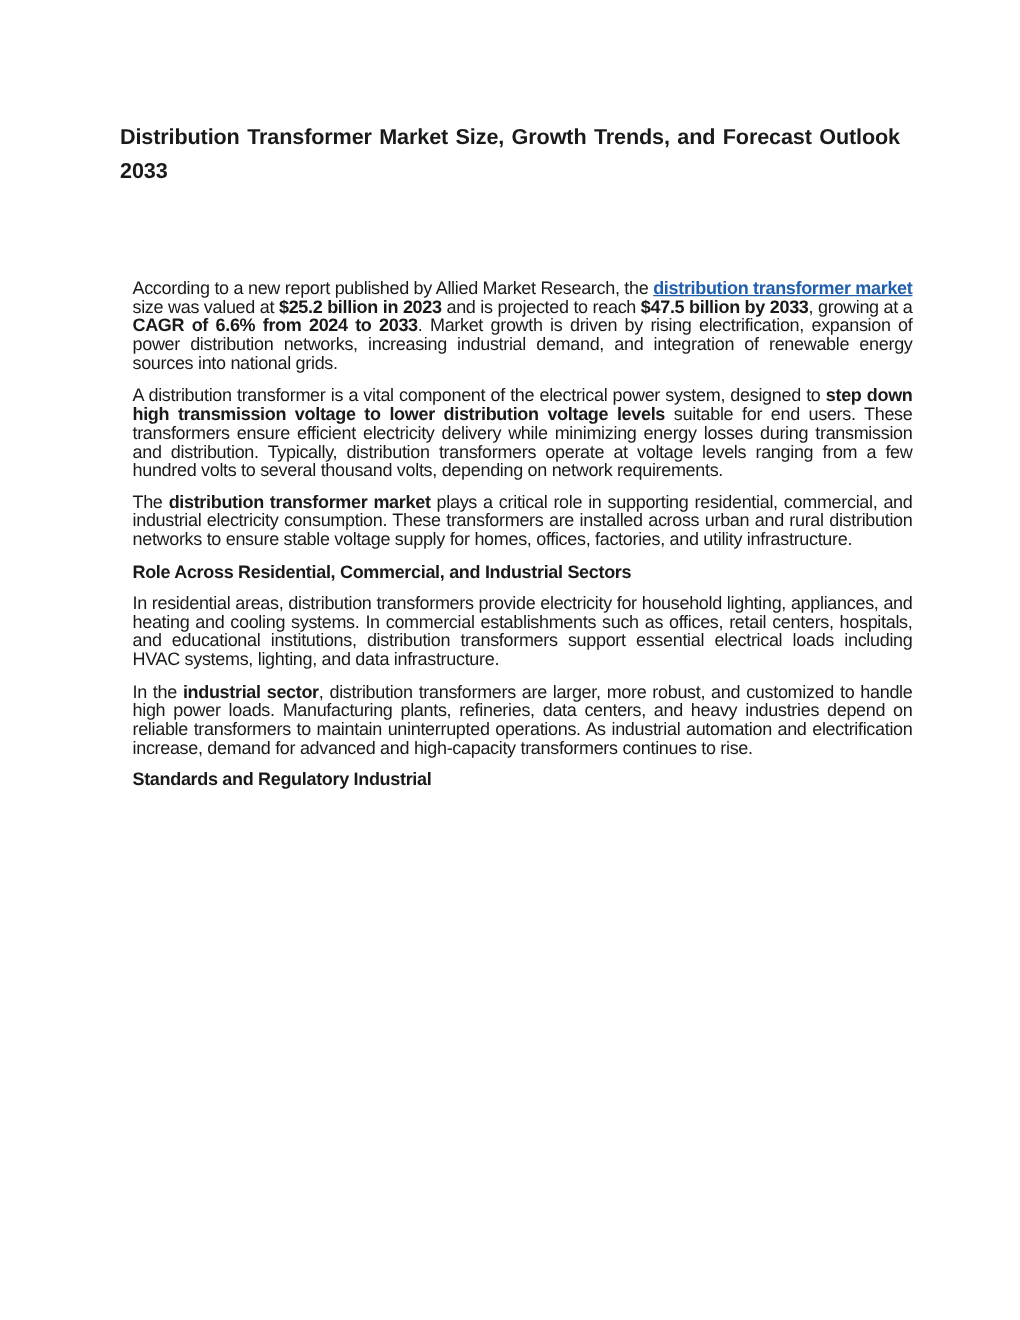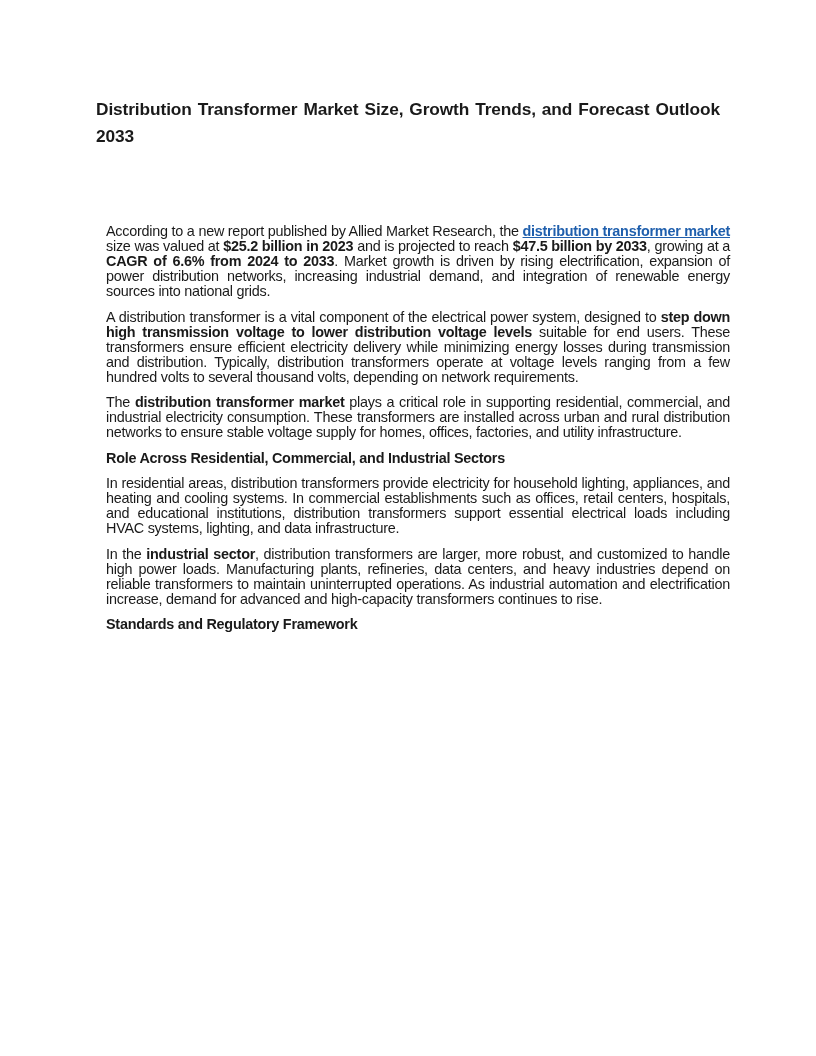--- a/index.html
+++ b/index.html
@@ -37,15 +37,15 @@
 
     <p><span>The </span><b>distribution transformer market</b><span> plays a critical role in supporting residential, commercial, and industrial electricity consumption. These transformers are installed across urban and rural distribution networks to ensure stable voltage supply for homes, offices, factories, and utility infrastructure.</span></p>
 
 
     <p class="heading">Role Across Residential, Commercial, and Industrial Sectors</p>
 
     <p>In residential areas, distribution transformers provide electricity for household lighting, appliances, and heating and cooling systems. In commercial establishments such as offices, retail centers, hospitals, and educational institutions, distribution transformers support essential electrical loads including HVAC systems, lighting, and data infrastructure.</p>
 
     <p><span>In the </span><b>industrial sector</b><span>, distribution transformers are larger, more robust, and customized to handle high power loads. Manufacturing plants, refineries, data centers, and heavy industries depend on reliable transformers to maintain uninterrupted operations. As industrial automation and electrification increase, demand for advanced and high-capacity transformers continues to rise.</span></p>
 
-    <p class="heading">Standards and Regulatory Framework</p>
+    <p class="heading">Standards and Regulatory Industrial</p>
   </div>
 </div>
 
 </body></html>

